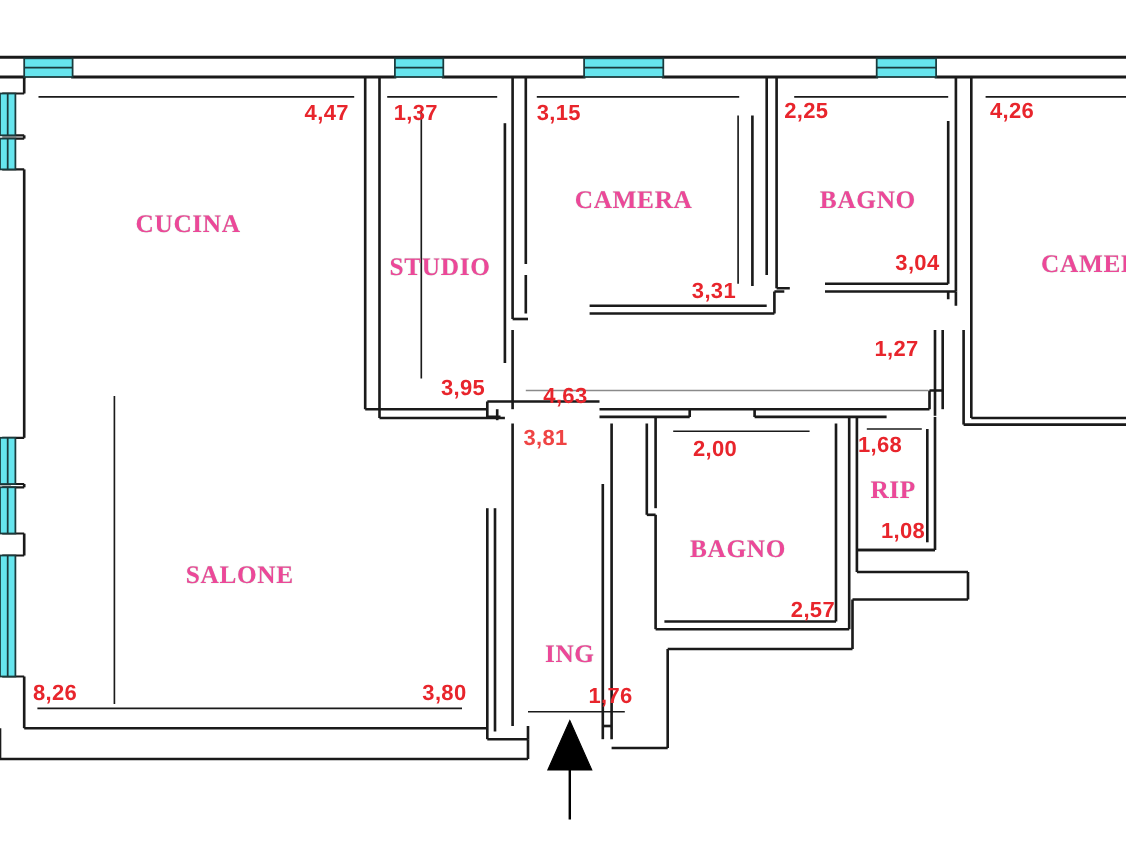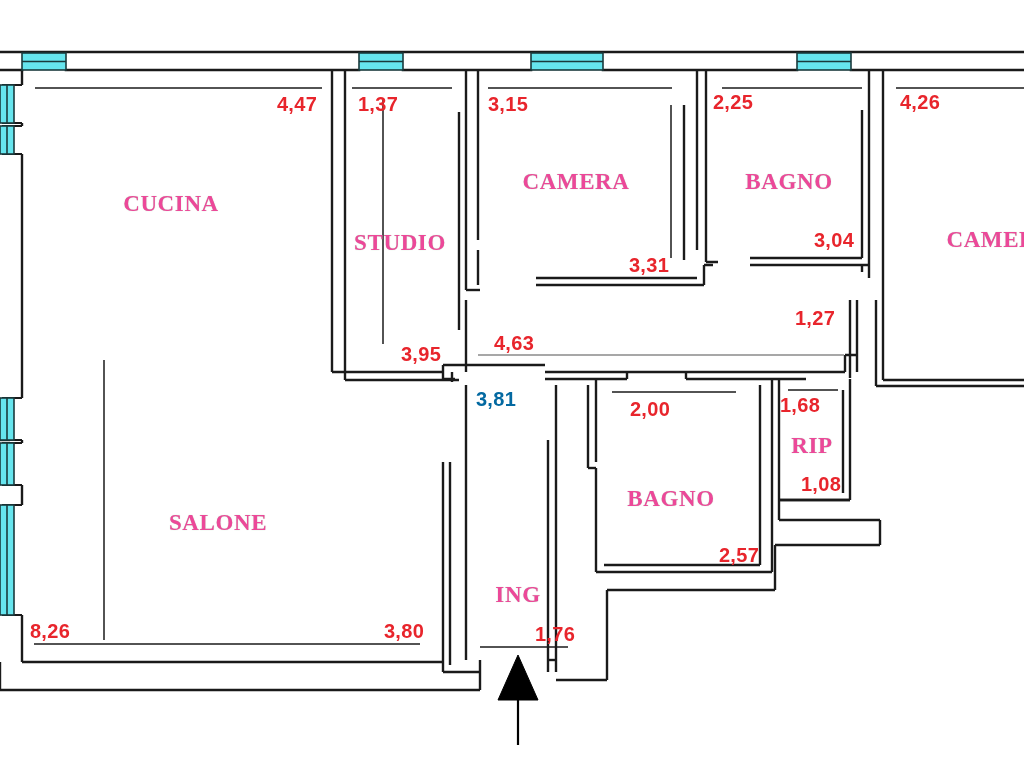--- a/index.html
+++ b/index.html
@@ -38,21 +38,21 @@
     position: absolute;
     color: #e8252c;
     font-weight: bold;
     font-size: 20px;
     letter-spacing: 0.3px;
     white-space: nowrap;
     font-family: "Liberation Sans", sans-serif;
     transform: translate(-50%, -50%);
   }
   .dim-label.faint {
-    color: #0369a1;
+    color: #ef4444;
   }
 </style>
 </head>
 <body>
 
 <div id="plan-root">
 
   <svg id="plan-svg" viewBox="0 0 1024 768">
 
     <g fill="none" stroke="#1a1a1a" stroke-width="2.6" stroke-linecap="square">
@@ -258,21 +258,21 @@
 
   <div class="dim-label" style="left:297px; top:104px;">4,47</div>
   <div class="dim-label" style="left:378px; top:104px;">1,37</div>
   <div class="dim-label" style="left:508px; top:104px;">3,15</div>
   <div class="dim-label" style="left:733px; top:102px;">2,25</div>
   <div class="dim-label" style="left:920px; top:102px;">4,26</div>
   <div class="dim-label" style="left:649px; top:265px;">3,31</div>
   <div class="dim-label" style="left:834px; top:240px;">3,04</div>
   <div class="dim-label" style="left:815px; top:286px;margin-top:32px;">1,27</div>
   <div class="dim-label" style="left:421px; top:354px;">3,95</div>
-  <div class="dim-label" style="left:514px; top:343px;text-align:right;">4,63</div>
+  <div class="dim-label" style="left:514px; top:361px;text-align:right;">4,63</div>
   <div class="dim-label faint" style="left:496px; top:399px;">3,81</div>
   <div class="dim-label" style="left:650px; top:409px;">2,00</div>
   <div class="dim-label" style="left:800px; top:405px;">1,68</div>
   <div class="dim-label" style="left:821px; top:484px;">1,08</div>
   <div class="dim-label" style="left:722px; top:555px;margin-left:17px;">2,57</div>
   <div class="dim-label" style="left:50px; top:631px;">8,26</div>
   <div class="dim-label" style="left:404px; top:631px;">3,80</div>
   <div class="dim-label" style="left:555px; top:634px;">1,76</div>
 
 </div>

